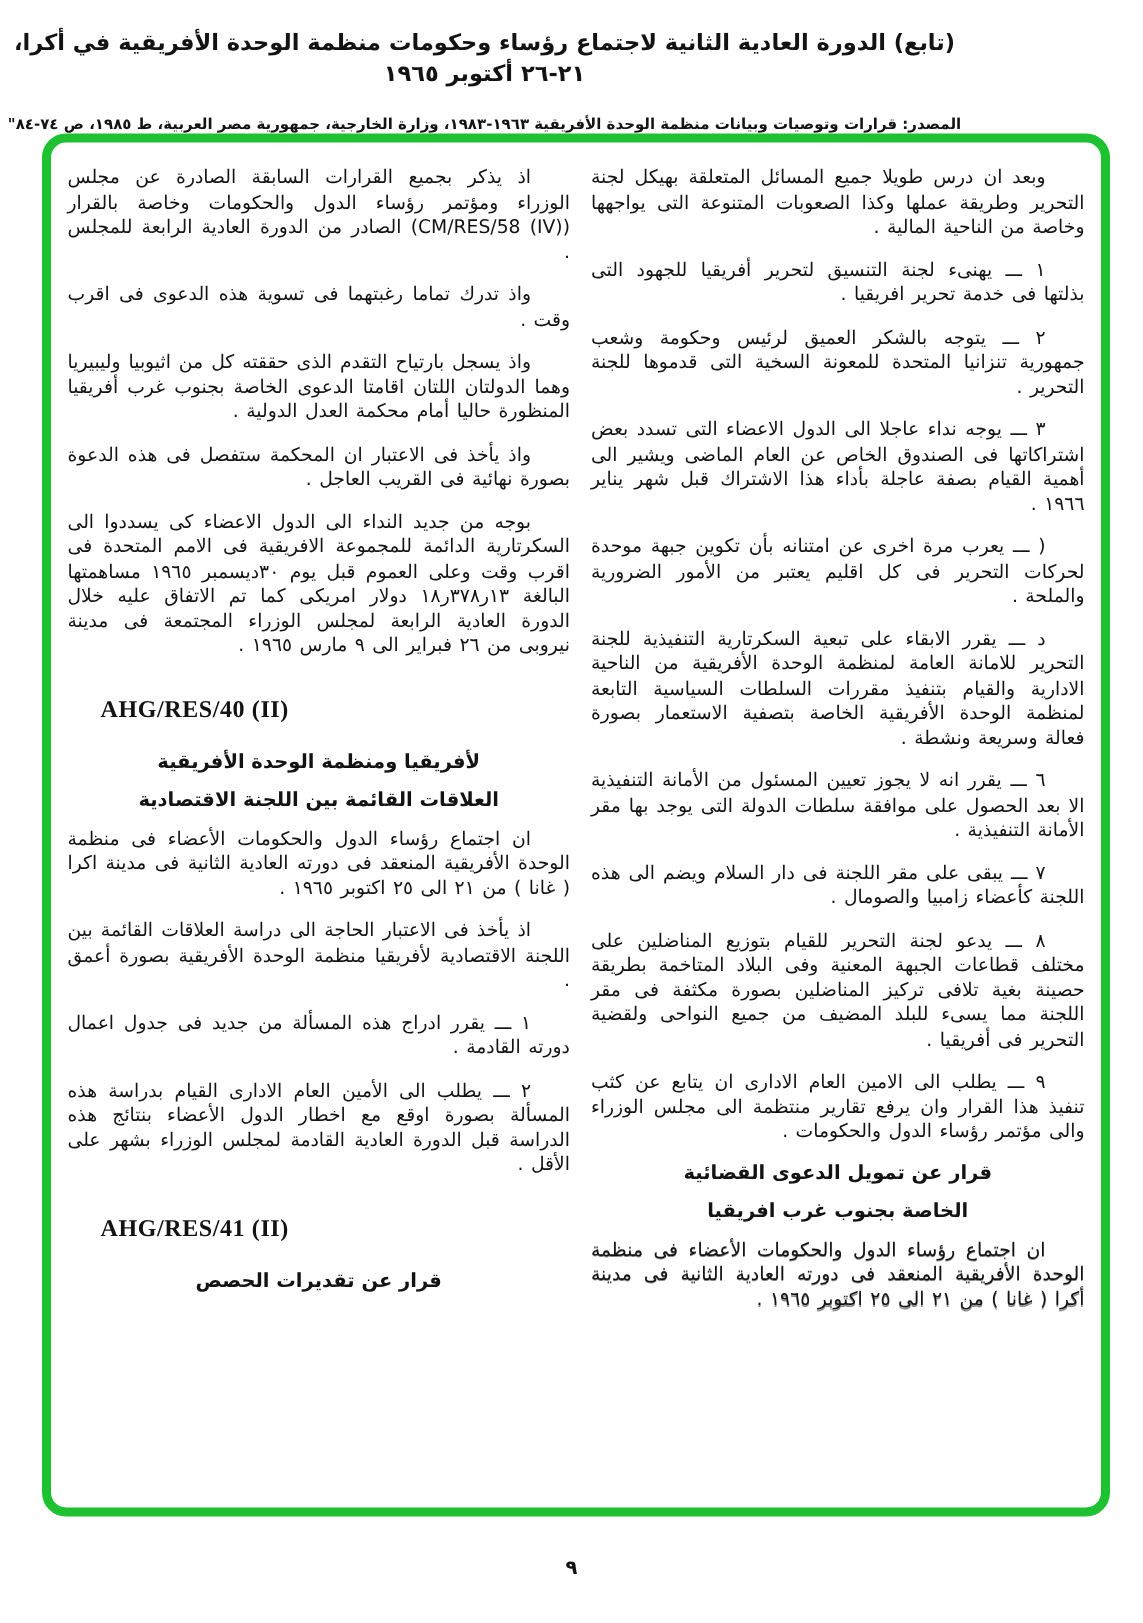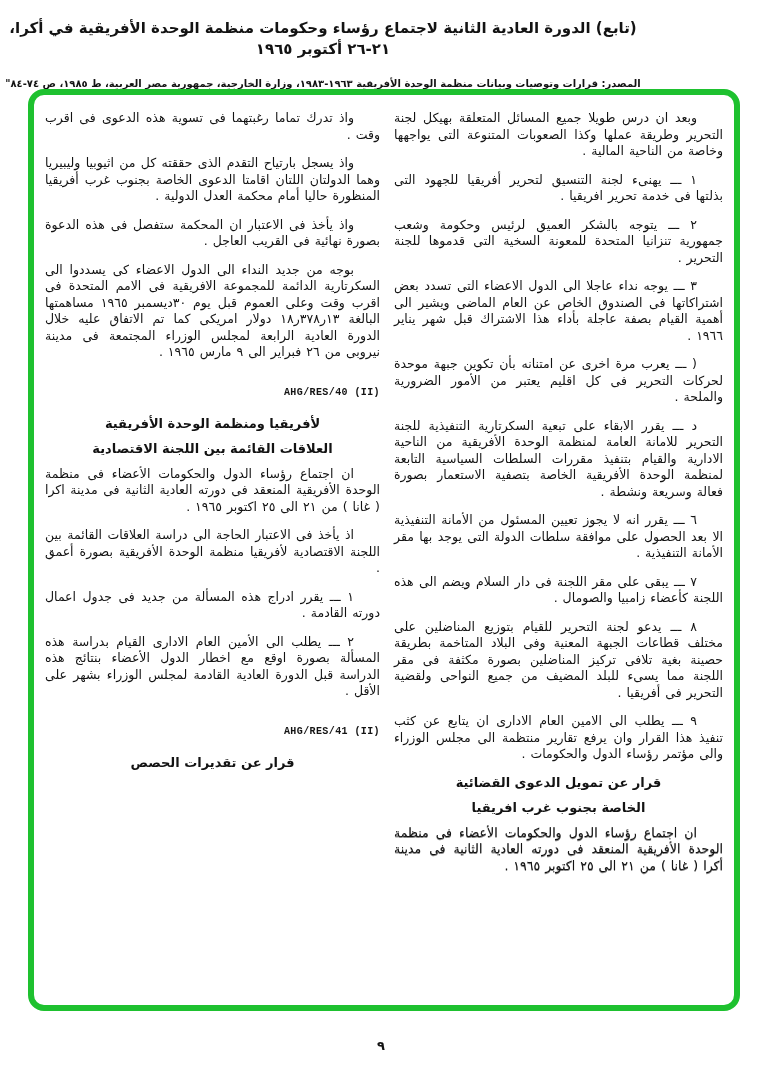--- a/index.html
+++ b/index.html
@@ -25,22 +25,22 @@
   .block { direction:rtl; }
   .paragraph {
     font-size:12.5px; line-height:16.5px; text-align:justify;
     text-indent:26px; margin-bottom:12px; word-spacing:1px;
   }
   .heading {
     font-size:13px; font-weight:bold; text-align:center;
     margin:2px 0 10px; text-indent:0;
   }
   .label {
-    direction:ltr; text-align:right; padding-left:22px;
-    font-family:Liberation Mono, monospace; font-size:10px; font-weight:600;
+    direction:ltr; text-align:left; padding-left:22px;
+    font-family:Liberation Serif, serif; font-size:16px; font-weight:600;
     letter-spacing:0.4px; margin:26px 0 18px;
   }
   .smudged { text-shadow:0 1.2px 0 rgba(0,0,0,0.45); filter:blur(0.3px); }
   .page-number {
     position:absolute; left:363px; top:1038px; width:36px; text-align:center;
     font-size:13px; font-weight:bold;
   }
 </style>
 </head>
 <body>
@@ -63,20 +63,21 @@
           <div class="block paragraph">د ـــ يقرر الابقاء على تبعية السكرتارية التنفيذية للجنة التحرير للامانة العامة لمنظمة الوحدة الأفريقية من الناحية الادارية والقيام بتنفيذ مقررات السلطات السياسية التابعة لمنظمة الوحدة الأفريقية الخاصة بتصفية الاستعمار بصورة فعالة وسريعة ونشطة .</div>
           <div class="block paragraph">٦ ـــ يقرر انه لا يجوز تعيين المسئول من الأمانة التنفيذية الا بعد الحصول على موافقة سلطات الدولة التى يوجد بها مقر الأمانة التنفيذية .</div>
           <div class="block paragraph">٧ ـــ يبقى على مقر اللجنة فى دار السلام ويضم الى هذه اللجنة كأعضاء زامبيا والصومال .</div>
           <div class="block paragraph">٨ ـــ يدعو لجنة التحرير للقيام بتوزيع المناضلين على مختلف قطاعات الجبهة المعنية وفى البلاد المتاخمة بطريقة حصينة بغية تلافى تركيز المناضلين بصورة مكثفة فى مقر اللجنة مما يسىء للبلد المضيف من جميع النواحى ولقضية التحرير فى أفريقيا .</div>
           <div class="block paragraph">٩ ـــ يطلب الى الامين العام الادارى ان يتابع عن كثب تنفيذ هذا القرار وان يرفع تقارير منتظمة الى مجلس الوزراء والى مؤتمر رؤساء الدول والحكومات .</div>
           <div class="block heading">قرار عن تمويل الدعوى القضائية</div>
           <div class="block heading">الخاصة بجنوب غرب افريقيا</div>
           <div class="block paragraph smudged">ان اجتماع رؤساء الدول والحكومات الأعضاء فى منظمة الوحدة الأفريقية المنعقد فى دورته العادية الثانية فى مدينة أكرا ( غانا ) من ٢١ الى ٢٥ اكتوبر ١٩٦٥ .</div>
         </div>
       <div class="col col-left" id="col-left">
+          <div class="block paragraph">اذ يذكر بجميع القرارات السابقة الصادرة عن مجلس الوزراء ومؤتمر رؤساء الدول والحكومات وخاصة بالقرار (⁦CM/RES/58 (IV)⁩) الصادر من الدورة العادية الرابعة للمجلس .</div>
           <div class="block paragraph">واذ تدرك تماما رغبتهما فى تسوية هذه الدعوى فى اقرب وقت .</div>
           <div class="block paragraph">واذ يسجل بارتياح التقدم الذى حققته كل من اثيوبيا وليبيريا وهما الدولتان اللتان اقامتا الدعوى الخاصة بجنوب غرب أفريقيا المنظورة حاليا أمام محكمة العدل الدولية .</div>
           <div class="block paragraph">واذ يأخذ فى الاعتبار ان المحكمة ستفصل فى هذه الدعوة بصورة نهائية فى القريب العاجل .</div>
           <div class="block paragraph">بوجه من جديد النداء الى الدول الاعضاء كى يسددوا الى السكرتارية الدائمة للمجموعة الافريقية فى الامم المتحدة فى اقرب وقت وعلى العموم قبل يوم ٣٠ديسمبر ١٩٦٥ مساهمتها البالغة ١٣ر٣٧٨ر١٨ دولار امريكى كما تم الاتفاق عليه خلال الدورة العادية الرابعة لمجلس الوزراء المجتمعة فى مدينة نيروبى من ٢٦ فبراير الى ٩ مارس ١٩٦٥ .</div>
           <div class="block label">AHG/RES/40 (II)</div>
           <div class="block heading">لأفريقيا ومنظمة الوحدة الأفريقية</div>
           <div class="block heading">العلاقات القائمة بين اللجنة الاقتصادية</div>
           <div class="block paragraph">ان اجتماع رؤساء الدول والحكومات الأعضاء فى منظمة الوحدة الأفريقية المنعقد فى دورته العادية الثانية فى مدينة اكرا ( غانا ) من ٢١ الى ٢٥ اكتوبر ١٩٦٥ .</div>
           <div class="block paragraph">اذ يأخذ فى الاعتبار الحاجة الى دراسة العلاقات القائمة بين اللجنة الاقتصادية لأفريقيا منظمة الوحدة الأفريقية بصورة أعمق .</div>
           <div class="block paragraph">١ ـــ يقرر ادراج هذه المسألة من جديد فى جدول اعمال دورته القادمة .</div>

